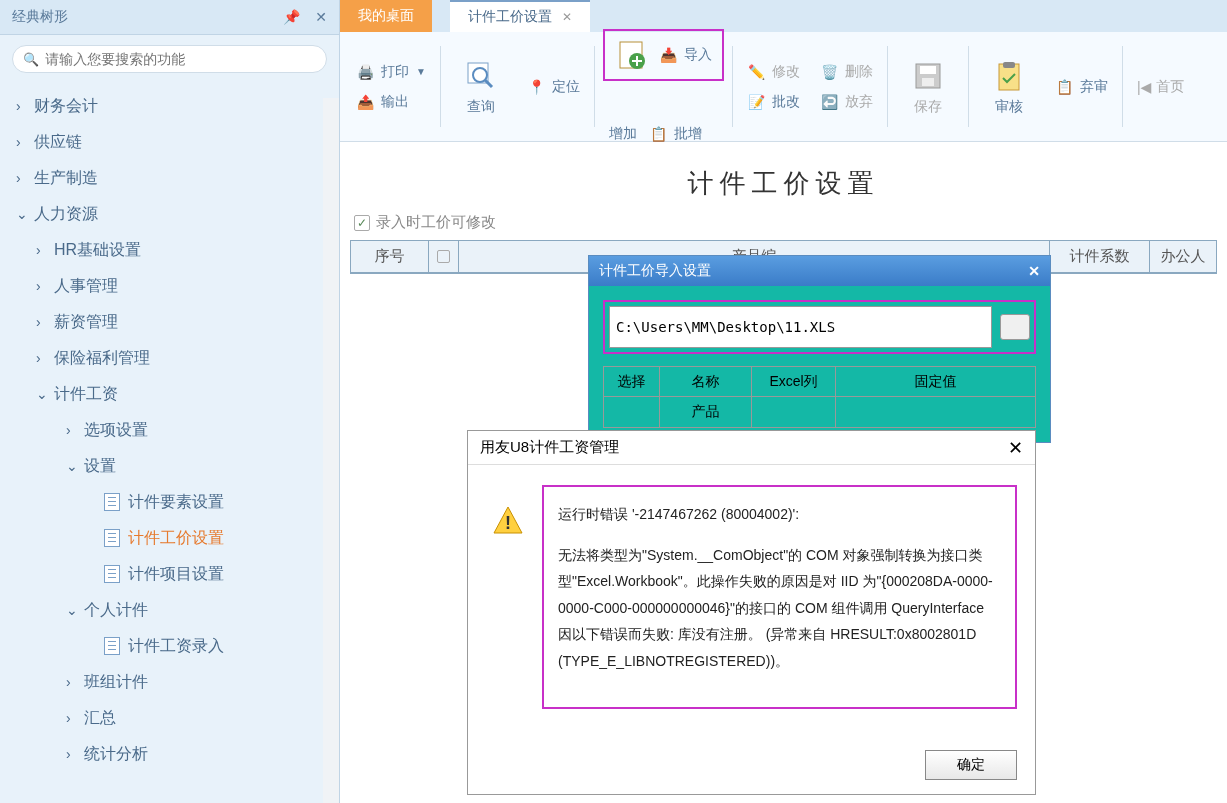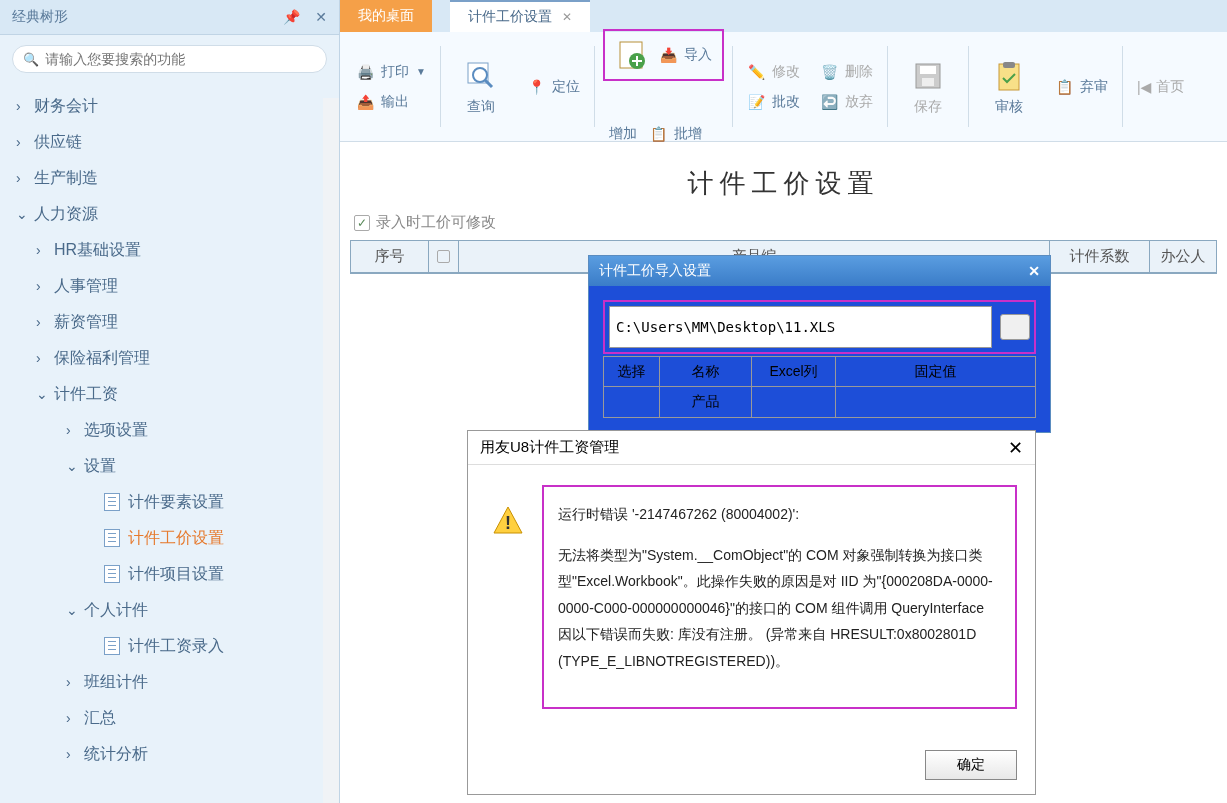--- a/index.html
+++ b/index.html
@@ -50,27 +50,27 @@
 .page-title { text-align: center; font-size: 26px; color: #333; padding: 24px 0 12px; letter-spacing: 6px; }
 
 .check-row { padding: 0 10px 8px 14px; display: flex; align-items: center; gap: 6px; color: #888; font-size: 15px; }
 .chk { width: 16px; height: 16px; border: 1px solid #aaa; border-radius: 2px; display: inline-flex; align-items: center; justify-content: center; color: #5a8a5a; font-size: 12px; }
 
 .grid-outer { border: 1px solid #8aa8c0; margin: 0 10px; }
 .grid-head { display: flex; background: #eaf2f9; border-bottom: 1px solid #8aa8c0; height: 32px; font-size: 15px; color: #555; }
 .gh { border-right: 1px solid #8aa8c0; display: flex; align-items: center; justify-content: center; }
 
 
-.import-dlg { position: absolute; left: 588px; top: 255px; width: 463px; background: #1d4ed8; border: 1px solid #5a8cc0; z-index: 10; }
+.import-dlg { position: absolute; left: 588px; top: 255px; width: 463px; background: #14b8a6; border: 1px solid #5a8cc0; z-index: 10; }
 .import-head { background: linear-gradient(#5a9de0,#3a7cc8); color: #fff; height: 30px; display: flex; align-items: center; justify-content: space-between; padding: 0 10px; font-size: 14px; }
 .import-body { padding: 14px; }
 .path-row { display: flex; gap: 8px; align-items: center; border: 2px solid #c830c8; padding: 4px; }
 .path-input { flex: 1; border: 1px solid #999; height: 42px; padding: 0 6px; font-family: monospace; font-size: 14px; }
 .path-btn { width: 30px; height: 26px; border: 1px solid #999; border-radius: 3px; background: #f0f0f0; cursor: pointer; }
-.import-table { margin-top: 2px; border: 1px solid #999; }
+.import-table { margin-top: 12px; border: 1px solid #999; }
 .it-row { display: flex; height: 30px; }
 .it-cell { border-right: 1px solid #999; border-bottom: 1px solid #999; display: flex; align-items: center; justify-content: center; font-size: 14px; }
 .it-row:last-child .it-cell { border-bottom: none; }
 
 
 .err-dlg { position: absolute; left: 467px; top: 430px; width: 569px; height: 365px; background: #fff; border: 1px solid #999; z-index: 20; }
 .err-head { height: 34px; display: flex; align-items: center; justify-content: space-between; padding: 0 12px; font-size: 15px; border-bottom: 1px solid #ddd; }
 .err-body { display: flex; padding: 20px 18px 10px 24px; gap: 18px; }
 .warn-icon { width: 32px; height: 32px; flex: 0 0 auto; margin-top: 20px; }
 .err-text-box { border: 2px solid #c830c8; padding: 14px 14px 18px 14px; flex: 1; font-size: 14px; line-height: 1.9; color: #222; }

